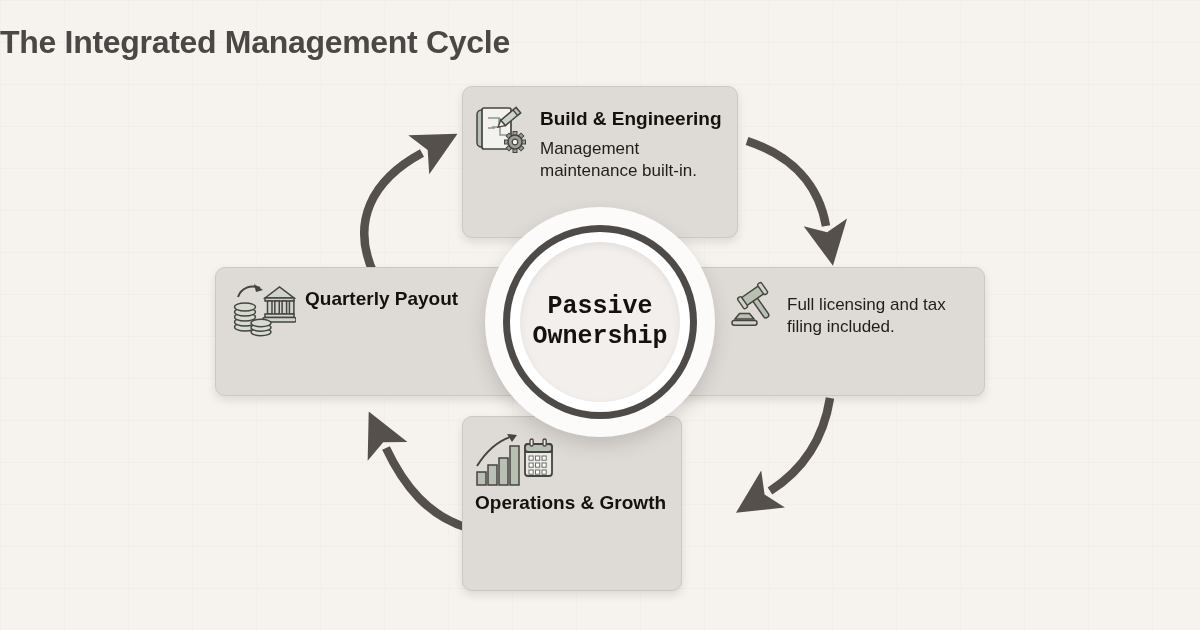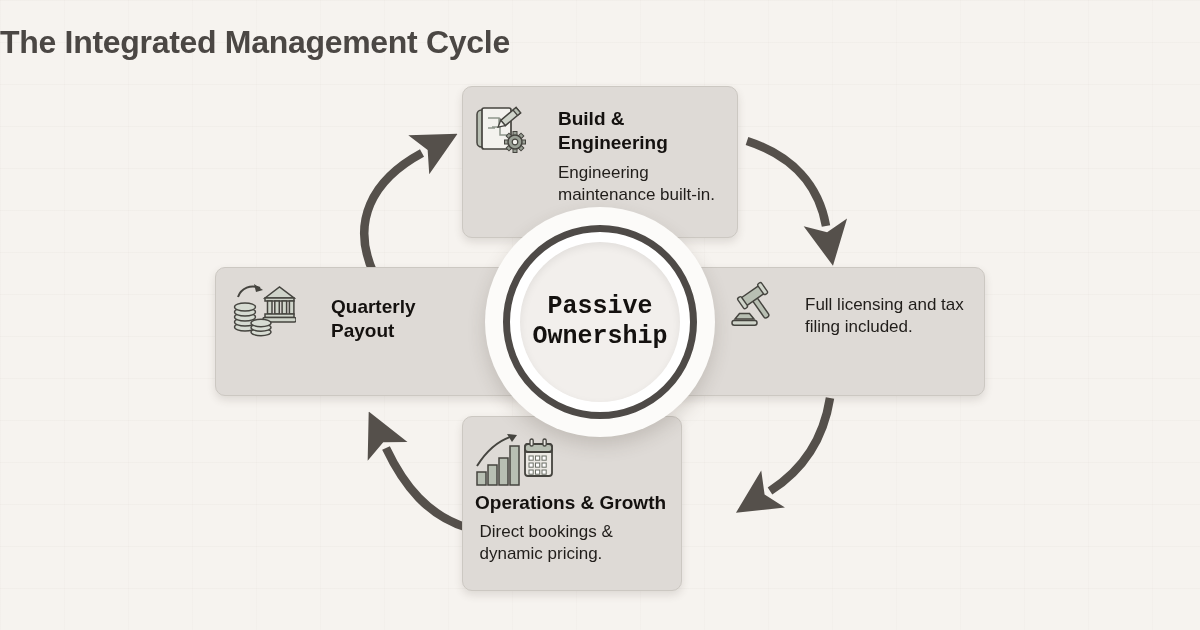--- a/index.html
+++ b/index.html
@@ -20,23 +20,23 @@
   .band,.card{
     position:absolute;background:#dedad6;border:1px solid #ccc8c2;
     border-radius:10px;box-shadow:0 4px 9px rgba(70,60,50,.14);
     box-sizing:border-box;z-index:2;
   }
   .band{left:215px;top:267px;width:770px;height:129px;}
   .card-top{left:462px;top:86px;width:276px;height:152px;padding:14px 12px;}
   .card-bottom{left:462px;top:416px;width:220px;height:175px;padding:16px 12px;text-align:left;}
   .side-content-left{position:absolute;left:222px;top:267px;width:268px;height:129px;padding:14px 10px;box-sizing:border-box;z-index:2;}
   .side-content-right{position:absolute;left:720px;top:267px;width:265px;height:129px;padding:14px 8px;box-sizing:border-box;z-index:2;}
-  .card-row{display:flex;align-items:flex-start;gap:27px;}
+  .card-row{display:flex;align-items:flex-start;gap:9px;}
   .card h2{margin:0;font-size:19px;line-height:1.25;font-weight:bold;color:#14110f;}
-  .side h2{margin:8px;font-size:19px;line-height:1.25;font-weight:bold;color:#14110f;}
+  .side h2{margin:0;font-size:19px;line-height:1.25;font-weight:bold;color:#14110f;}
   .card p,.side p{margin:7px 0 0 0;font-size:17px;line-height:1.32;color:#201d1a;}
   .card-top p{max-width:205px;}
   .side-left p{max-width:175px;}
   .side-right p{max-width:200px;}
   .card-bottom p{margin:6px auto 0 auto;max-width:185px;}
   .icon-block{flex:0 0 auto;}
   .title-pad{padding-top:6px;}
   .center-plate{
     position:absolute;left:485px;top:207px;width:230px;height:230px;border-radius:50%;
     background:#fcfbf9;box-shadow:0 8px 18px rgba(70,60,50,.18);z-index:3;
@@ -98,21 +98,21 @@
             <rect x="-2" y="-10.5" width="4" height="4" transform="rotate(225)"></rect>
             <rect x="-2" y="-10.5" width="4" height="4" transform="rotate(270)"></rect>
             <rect x="-2" y="-10.5" width="4" height="4" transform="rotate(315)"></rect>
           </g>
           <circle r="7" fill="#9aa096" stroke="#45443f" stroke-width="1.5"></circle>
           <circle r="2.8" fill="#f3f2ee" stroke="#45443f" stroke-width="1.2"></circle>
         </g>
       </svg>
       <div class="title-pad">
         <h2>Build &amp; Engineering</h2>
-        <p>Engineering maintenance built-in.</p>
+        <p>Management maintenance built-in.</p>
       </div>
     </div>
   </div>
 
   <div class="side side-left side-content-left">
     <div class="card-row">
       <svg class="icon-block" width="64" height="58" viewBox="0 0 64 58">
         <path d="M6 16 C9 7 19 3 28 7" fill="none" stroke="#45443f" stroke-width="2"></path>
         <path d="M31 9 L22 3 L24 11 Z" fill="#45443f"></path>
         <g fill="#cfd4ca" stroke="#45443f" stroke-width="1.5">
@@ -183,21 +183,20 @@
           <rect x="54" y="30" width="4.2" height="4.2"></rect>
             <rect x="60.5" y="30" width="4.2" height="4.2"></rect>
             <rect x="67" y="30" width="4.2" height="4.2"></rect>
           <rect x="54" y="37" width="4.2" height="4.2"></rect>
             <rect x="60.5" y="37" width="4.2" height="4.2"></rect>
             <rect x="67" y="37" width="4.2" height="4.2"></rect>
         </g>
       </g>
     </svg>
     <h2>Operations &amp; Growth</h2>
-    <p>Direct bookings &amp; dynamic pricing.</p>
   </div>
 
   <div class="center-plate"></div>
   <div class="center-ring"></div>
   <div class="center-inner">
     <span>Passive Ownership</span>
   </div>
 
 </div>
 

